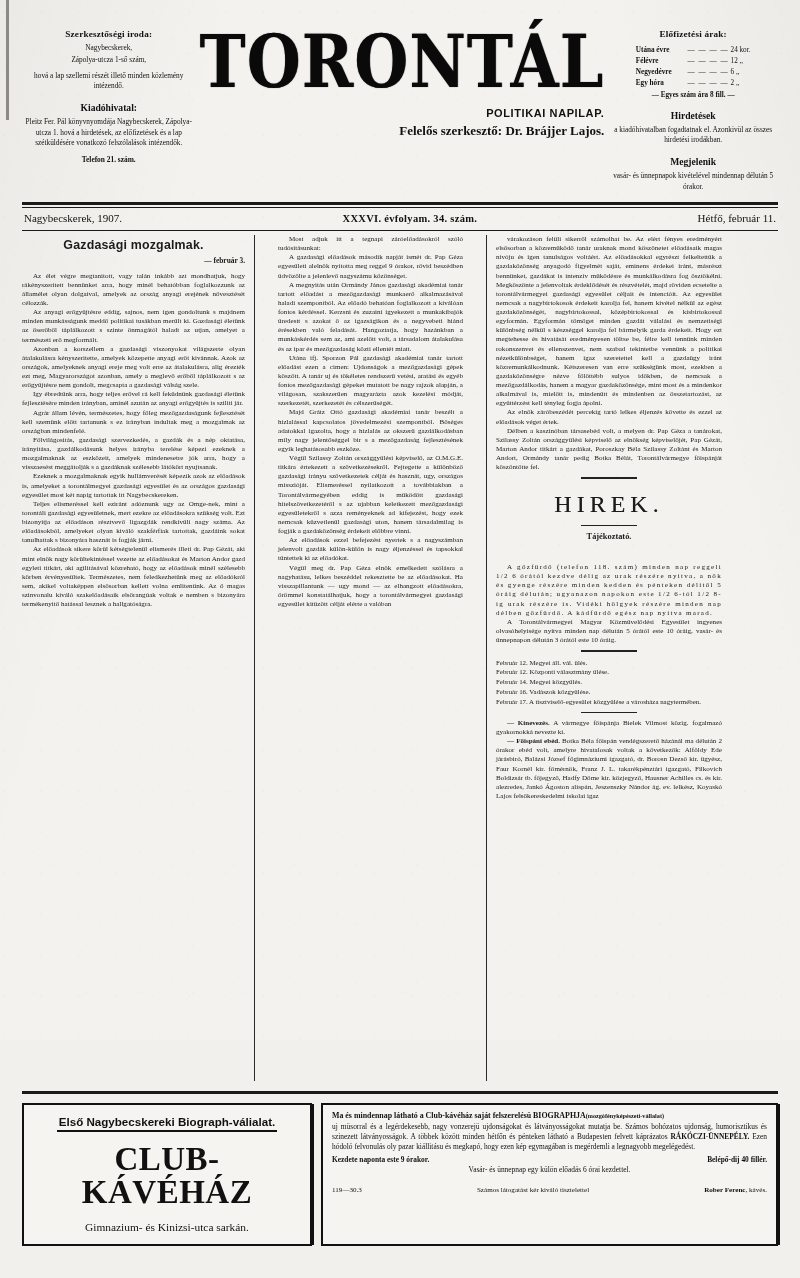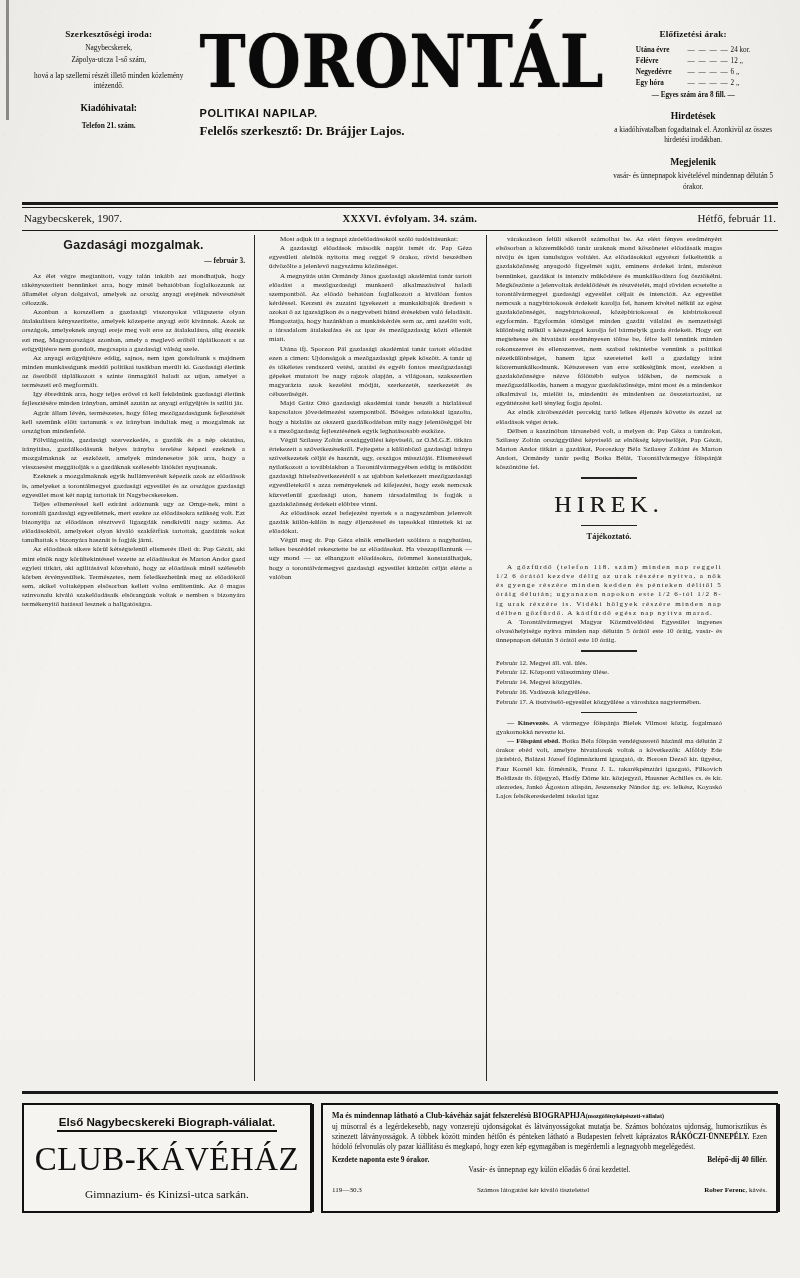--- a/index.html
+++ b/index.html
@@ -29,21 +29,21 @@
       radial-gradient(circle at 83% 66%, rgba(120,110,95,.06) 0 1px, transparent 1px),
       radial-gradient(circle at 33% 81%, rgba(120,110,95,.05) 0 1px, transparent 1px);
     background-size:37px 41px,53px 47px,61px 59px,43px 67px;
   }
   .leftedge{position:absolute;left:6px;top:0;width:3px;height:120px;background:#6c6a66;opacity:.75;}
 
   
   .masthead{display:flex;align-items:flex-start;padding-top:28px;}
   .mh-side{width:182px;text-align:center;font-size:7.3px;line-height:1.45;}
   .mh-side.right{width:178px;}
-  .mh-center{flex:1;text-align:left;padding:0 4px;}
+  .mh-center{flex:1;text-align:right;padding:0 4px;}
   .mh-h{font-weight:bold;font-size:9.2px;letter-spacing:.2px;margin:0 0 2px;}
   .mh-h2{font-weight:bold;font-size:9.6px;margin:9px 0 2px;}
   .mh-b{font-weight:normal;}
   .mh-p{margin:0 0 1px;}
   .mh-note{margin-top:5px;line-height:1.5;}
   .mh-tel{font-weight:bold;margin-top:6px;font-size:7.4px;}
 
   .title{
     font-family:"DejaVu Serif", serif;
     font-weight:bold;
@@ -83,21 +83,21 @@
   
   .cols{display:flex;margin-top:4px;height:846px;}
   .col{
     width:232px;box-sizing:border-box;
     font-size:7.05px;line-height:1.295;
     text-align:justify;
     -webkit-hyphens:auto;hyphens:auto;
     color:#1b1b1b;
   }
   .col.c1{padding-right:9px;}
-  .col.c2{padding:0 14px;border-left:1px solid #2a2a2a;}
+  .col.c2{padding:0 23px;border-left:1px solid #2a2a2a;}
   .col.c3{padding-left:9px;border-left:1px solid #2a2a2a;width:236px;}
   .col p{margin:0;text-indent:11px;}
   .headline{
     text-align:center;font-family:"Liberation Sans",sans-serif;
     font-weight:bold;font-size:12.4px;letter-spacing:.2px;
     margin:2px 0 0;text-indent:0;
   }
   .byline{text-align:right;font-weight:bold;font-size:7.4px;margin:3px 0 6px;text-indent:0;}
 
   .hirek{
@@ -121,21 +121,21 @@
     border:2px solid #111;
     padding:7px 8px 11px;text-align:center;
     box-shadow:3px 0 0 -1px #111;
     background:#f6f4f0;
   }
   .ad-left .top{
     font-family:"Liberation Sans",sans-serif;font-weight:bold;font-size:11.6px;
     border-bottom:2px solid #111;display:inline-block;padding:0 2px 2px;margin-bottom:9px;
   }
   .ad-left .big{
-    font-family:"Liberation Serif",serif;font-weight:normal;
+    font-family:"Liberation Serif",serif;font-weight:bold;
     font-size:33px;letter-spacing:.5px;line-height:1;margin:2px 0 10px;
   }
   .ad-left .foot{font-size:11.4px;border-top:0;padding-top:2px;}
 
   .ad-right{
     flex:1;box-sizing:border-box;border:2px solid #111;
     padding:6px 9px 6px;font-size:7.4px;line-height:1.36;
     box-shadow:3px 0 0 -1px #111;background:#f6f4f0;
   }
   .ad-right .l1{font-weight:bold;font-size:7.9px;}
@@ -155,20 +155,21 @@
   <div class="leftedge"></div>
 
   <div class="masthead">
 
     <div class="mh-side left">
       <div class="mh-h">Szerkesztőségi iroda:</div>
       <div class="mh-p mh-b">Nagybecskerek,</div>
       <div class="mh-p mh-b">Zápolya-utcza 1-ső szám,</div>
       <div class="mh-note">hová a lap szellemi részét illető minden közlemény intézendő.</div>
       <div class="mh-h2">Kiadóhivatal:</div>
+      <div class="mh-b">Pleitz Fer. Pál könyvnyomdája Nagybecskerek, Zápolya-utcza 1. hová a hirdetések, az előfizetések és a lap szétküldésére vonatkozó felszólalások intézendők.</div>
       <div class="mh-tel">Telefon 21. szám.</div>
     </div>
 
     <div class="mh-center">
       <h1 class="title">TORONTÁL</h1>
       <div class="subtitle">POLITIKAI NAPILAP.</div>
       <div class="editorline">
         <span>Felelős szerkesztő:</span>
         <span class="nm">Dr. Brájjer Lajos.</span>
       </div>
@@ -216,22 +217,22 @@
   </div>
 
   <div class="rule-thin"></div>
 
   <div class="cols">
 
     <div class="col c1">
       <div class="headline">Gazdasági mozgalmak.</div>
       <div class="byline">— február 3.</div>
       <p>Az élet végre megtanitott, vagy talán inkább azt mondhatjuk, hogy rákényszeritett bennünket arra, hogy minél behatóbban foglalkozzunk az államélet olyan dolgaival, amelyek az ország anyagi erejének növesztését célozzák.</p>
+      <p>Az anyagi erőgyüjtésre eddig, sajnos, nem igen gondoltunk s majdnem minden munkásságunk meddő politikai tusákban merült ki. Gazdasági életünk az őserőből táplálkozott s szinte önmagától haladt az utjan, amelyet a természeti erő megformált.</p>
       <p>Azonban a korszellem a gazdasági viszonyokat világszerte olyan átalakulásra kényszeritette, amelyek közepette anyagi erőt kivánnak. Azok az országok, amelyeknek anyagi ereje meg volt erre az átalakulásra, alig érezték ezt meg, Magyarországot azonban, amely a meglevő erőből táplálkozott s az erőgyüjtésre nem gondolt, megcsapta a gazdasági válság szele.</p>
-      <p>Az anyagi erőgyüjtésre eddig, sajnos, nem igen gondoltunk s majdnem minden munkásságunk meddő politikai tusákban merült ki. Gazdasági életünk az őserőből táplálkozott s szinte önmagától haladt az utjan, amelyet a természeti erő megformált.</p>
       <p>Igy ébredtünk arra, hogy teljes erővel rá kell feküdnünk gazdasági életünk fejlesztésére minden irányban, aminél azután az anyagi erőgyüjtés is sziliti jár.</p>
       <p>Agrár állam lévén, természetes, hogy főleg mezőgazdaságunk fejlesztését kell szemünk előtt tartanunk s ez irányban indultak meg a mozgalmak az országban mindenfelé.</p>
       <p>Fölvilágositás, gazdasági szervezkedés, a gazdák és a nép oktatása, irányitása, gazdálkodásunk helyes irányba terelése képezi ezeknek a mozgalmaknak az eszközeit, amelyek mindenesetre jók arra, hogy a visszaesést meggátolják s a gazdáknak szélesebb látókört nyujtsanak.</p>
       <p>Ezeknek a mozgalmaknak egyik hullámverését képezik azok az előadások is, amelyeket a torontálmegyei gazdasági egyesület és az országos gazdasági egyesület most két napig tartottak itt Nagybecskereken.</p>
       <p>Teljes elismeréssel kell eziránt adóznunk ugy az Omge-nek, mint a torontáli gazdasági egyesületnek, mert ezekre az előadásokra szükség volt. Ezt bizonyitja az előadáson résztvevő ligazgdák rendkivüli nagy száma. Az előadásokból, amelyeket olyan kiváló szakférfiak tartottak, gazdáink sokat tanulhattak s bizonyára hasznát is fogják járni.</p>
       <p>Az előadások sikere körül kétségtelenül elismerés illeti dr. Pap Gézát, aki mint elnök nagy körültekintéssel vezette az előadásokat és Marton Andor gazd egyleti titkárt, aki agilitásával közreható, hogy az előadások minél szélesebb körben érvényesültek. Természetes, nem feledkezhetünk meg az előadókról sem, akikel voltaképpen elsősorban kellett volna emlitenünk. Az ő magas szinvonalu kiváló szakelőadásaik elsőrangúak voltak e nemben s bizonyára termékenyitő hatással lesznek a hallgatóságra.</p>
     </div>
 
     <div class="col c2">
       <p>Most adjuk itt a tegnapi záróelőadásokról szóló tudósitásunkat:</p>

